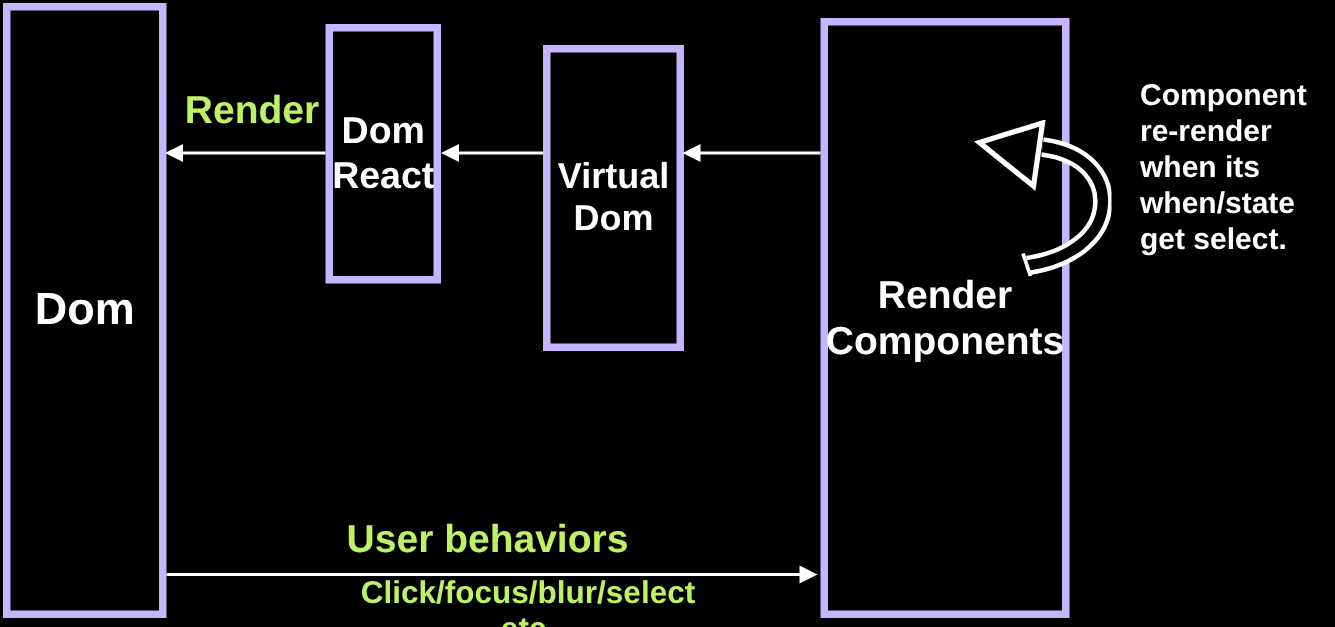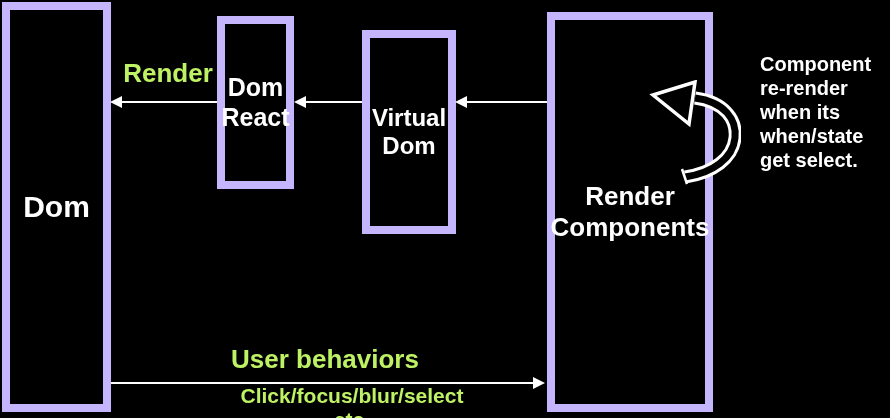--- a/index.html
+++ b/index.html
@@ -10,21 +10,21 @@
     font-family: "Liberation Sans", "DejaVu Sans", sans-serif;
   }
   .canvas {
     position: relative;
     width: 890px; height: 418px;
     background: #000000;
     color: #ffffff;
   }
   .box {
     position: absolute;
-    border: 8px solid #c4b5fd;
+    border: 5px solid #c4b5fd;
     background: #000000;
     display: flex;
     flex-direction: column;
     align-items: center;
     justify-content: center;
     text-align: center;
     color: #ffffff;
     font-weight: bold;
     box-sizing: border-box;
   }

